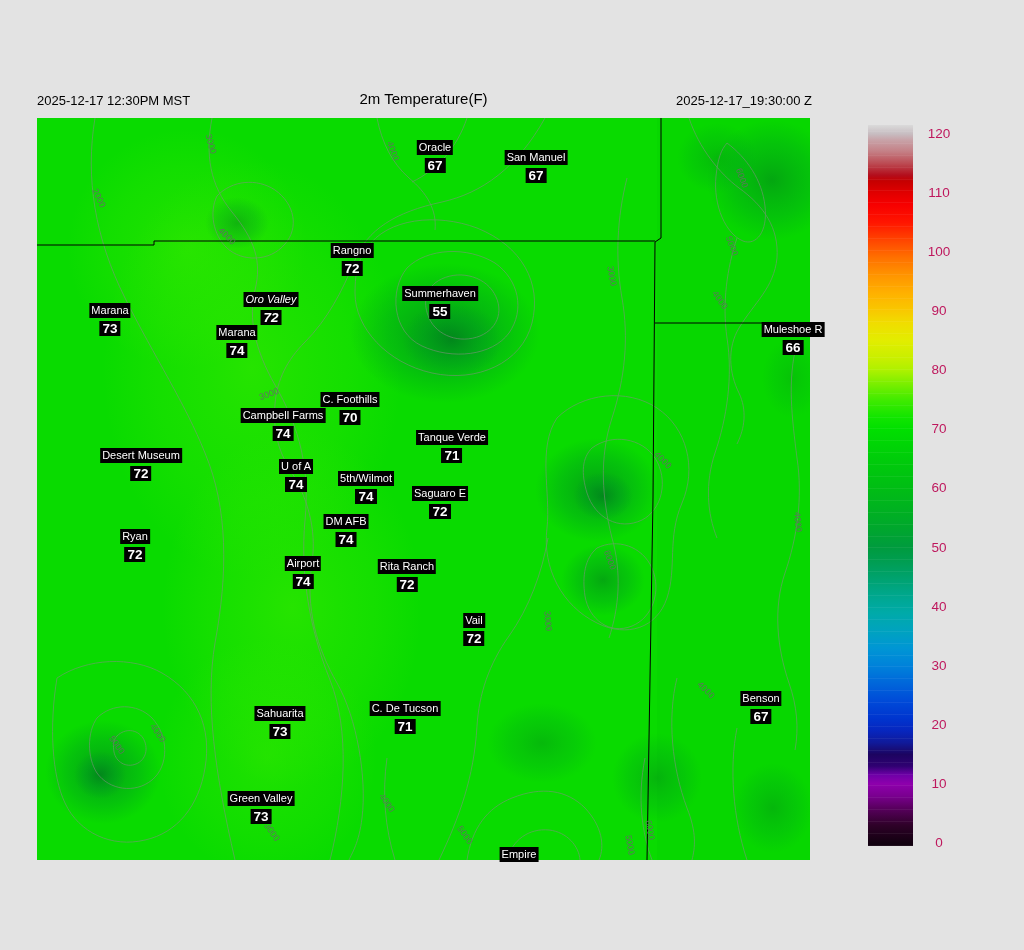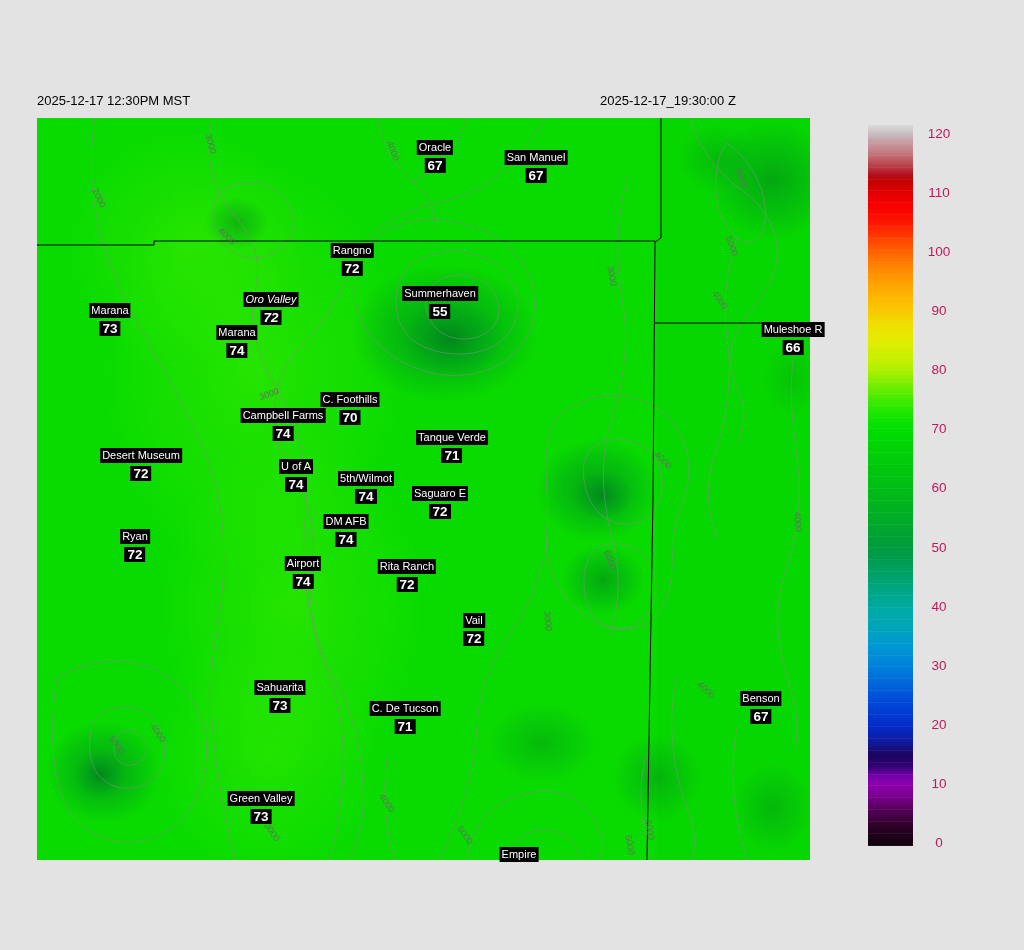--- a/index.html
+++ b/index.html
@@ -4,21 +4,21 @@
 <style>
   * { margin:0; padding:0; box-sizing:border-box; }
   html,body { width:1024px; height:950px; background:#E3E3E3; overflow:hidden;
               font-family:"Liberation Sans", sans-serif; }
   #stage { position:relative; width:976px; height:950px; }
 
   
   .hdr { position:absolute; color:#000; white-space:nowrap; }
   #hdr-left  { left:37px;  top:93px; font-size:13px; }
   #hdr-title { left:37px;  top:90px; width:773px; text-align:center; font-size:15px; }
-  #hdr-right { left:600px; top:93px; width:212px; text-align:left; font-size:13px; }
+  #hdr-right { left:600px; top:93px; width:212px; text-align:right; font-size:13px; }
 
   
   #map { position:absolute; left:37px; top:118px; width:773px; height:742px; background:#09DB00; }
   #map svg { position:absolute; left:0; top:0; }
   #stations { position:absolute; left:0; top:0; width:773px; height:742px; }
   .station { position:absolute; transform:translateX(-50%); text-align:center; }
   .st-label { display:inline-block; background:#000; color:#fff; font-size:11px;
               line-height:13px; padding:1px 2px; white-space:nowrap; }
   .st-value { margin-top:1px; }
   .st-value span { display:inline-block; background:#000; color:#fff; font-weight:bold;
@@ -32,20 +32,21 @@
     background-image: repeating-linear-gradient(to top, rgba(255,255,255,0.06) 0 1px, rgba(0,0,0,0) 1px 11.9px); }
   #cb-ticks { position:absolute; left:908px; top:125px; width:62px; height:721px; }
   .cb-tick { position:absolute; width:62px; text-align:center; font-size:13.5px; color:#be185d; }
 </style>
 </head>
 <body>
 
 <div id="stage">
 
   <div class="hdr" id="hdr-left">2025-12-17 12:30PM MST</div>
+  <div class="hdr" id="hdr-title">2m Temperature(F)</div>
   <div class="hdr" id="hdr-right">2025-12-17_19:30:00 Z</div>
 
   <div id="map">
     <svg width="773" height="742" viewBox="0 0 773 742">
       <defs>
         <radialGradient id="gDark">
           <stop offset="0%" stop-color="#007D1E" stop-opacity="0.9"></stop>
           <stop offset="60%" stop-color="#009A20" stop-opacity="0.55"></stop>
           <stop offset="100%" stop-color="#009A20" stop-opacity="0"></stop>
         </radialGradient>
@@ -156,21 +157,21 @@
         <div class="station" style="left: 415px; top: 309px;"><div class="st-label">Tanque Verde</div><div class="st-value"><span>71</span></div></div>
         <div class="station" style="left: 104px; top: 327px;"><div class="st-label">Desert Museum</div><div class="st-value"><span>72</span></div></div>
         <div class="station" style="left: 259px; top: 338px;"><div class="st-label">U of A</div><div class="st-value"><span>74</span></div></div>
         <div class="station" style="left: 329px; top: 350px;"><div class="st-label">5th/Wilmot</div><div class="st-value"><span>74</span></div></div>
         <div class="station" style="left: 403px; top: 365px;"><div class="st-label">Saguaro E</div><div class="st-value"><span>72</span></div></div>
         <div class="station" style="left: 309px; top: 393px;"><div class="st-label">DM AFB</div><div class="st-value"><span>74</span></div></div>
         <div class="station" style="left: 98px; top: 408px;"><div class="st-label">Ryan</div><div class="st-value"><span>72</span></div></div>
         <div class="station" style="left: 266px; top: 435px;"><div class="st-label">Airport</div><div class="st-value"><span>74</span></div></div>
         <div class="station" style="left: 370px; top: 438px;"><div class="st-label">Rita Ranch</div><div class="st-value"><span>72</span></div></div>
         <div class="station" style="left: 437px; top: 492px;"><div class="st-label">Vail</div><div class="st-value"><span>72</span></div></div>
-        <div class="station" style="left: 243px; top: 559px;"><div class="st-label">Sahuarita</div><div class="st-value"><span>73</span></div></div>
+        <div class="station" style="left: 243px; top: 585px;"><div class="st-label">Sahuarita</div><div class="st-value"><span>73</span></div></div>
         <div class="station" style="left: 368px; top: 580px;"><div class="st-label">C. De Tucson</div><div class="st-value"><span>71</span></div></div>
         <div class="station" style="left: 724px; top: 570px;"><div class="st-label">Benson</div><div class="st-value"><span>67</span></div></div>
         <div class="station" style="left: 224px; top: 670px;"><div class="st-label">Green Valley</div><div class="st-value"><span>73</span></div></div>
         <div class="station" style="left: 482px; top: 726px;"><div class="st-label">Empire</div></div>
       </div>
   </div>
 
   <div id="colorbar" style="background: linear-gradient(to top, rgb(18, 1, 16) 0.41%, rgb(46, 1, 40) 2.87%, rgb(90, 0, 96) 5.33%, rgb(122, 0, 144) 6.97%, rgb(142, 0, 172) 8.61%, rgb(111, 0, 168) 9.84%, rgb(48, 1, 114) 11.07%, rgb(28, 4, 96) 12.7%, rgb(16, 26, 154) 14.34%, rgb(7, 38, 190) 15.98%, rgb(0, 52, 206) 17.62%, rgb(0, 74, 216) 20.08%, rgb(0, 102, 218) 22.54%, rgb(0, 130, 218) 25%, rgb(0, 150, 212) 27.46%, rgb(0, 163, 190) 29.92%, rgb(0, 170, 168) 32.38%, rgb(0, 167, 140) 34.84%, rgb(0, 162, 108) 37.3%, rgb(0, 157, 78) 39.75%, rgb(0, 155, 62) 41.39%, rgb(0, 166, 46) 43.85%, rgb(0, 176, 34) 46.31%, rgb(0, 189, 20) 49.59%, rgb(0, 201, 12) 52.87%, rgb(0, 215, 4) 56.15%, rgb(0, 223, 0) 57.79%, rgb(17, 229, 0) 59.43%, rgb(65, 235, 0) 61.89%, rgb(129, 239, 0) 64.34%, rgb(173, 241, 0) 65.98%, rgb(200, 239, 0) 67.62%, rgb(226, 237, 0) 70.08%, rgb(240, 221, 0) 72.54%, rgb(248, 201, 0) 74.18%, rgb(255, 177, 0) 76.64%, rgb(255, 149, 0) 79.1%, rgb(255, 113, 0) 81.56%, rgb(255, 69, 0) 84.02%, rgb(255, 21, 0) 86.48%, rgb(247, 0, 0) 88.93%, rgb(225, 0, 0) 90.57%, rgb(197, 0, 0) 92.21%, rgb(179, 14, 28) 93.03%, rgb(188, 75, 83) 94.67%, rgb(196, 127, 133) 96.31%, rgb(200, 164, 169) 97.95%, rgb(199, 189, 193) 98.77%, rgb(218, 218, 218) 100%);">
     <div class="bands"></div>
   </div>

